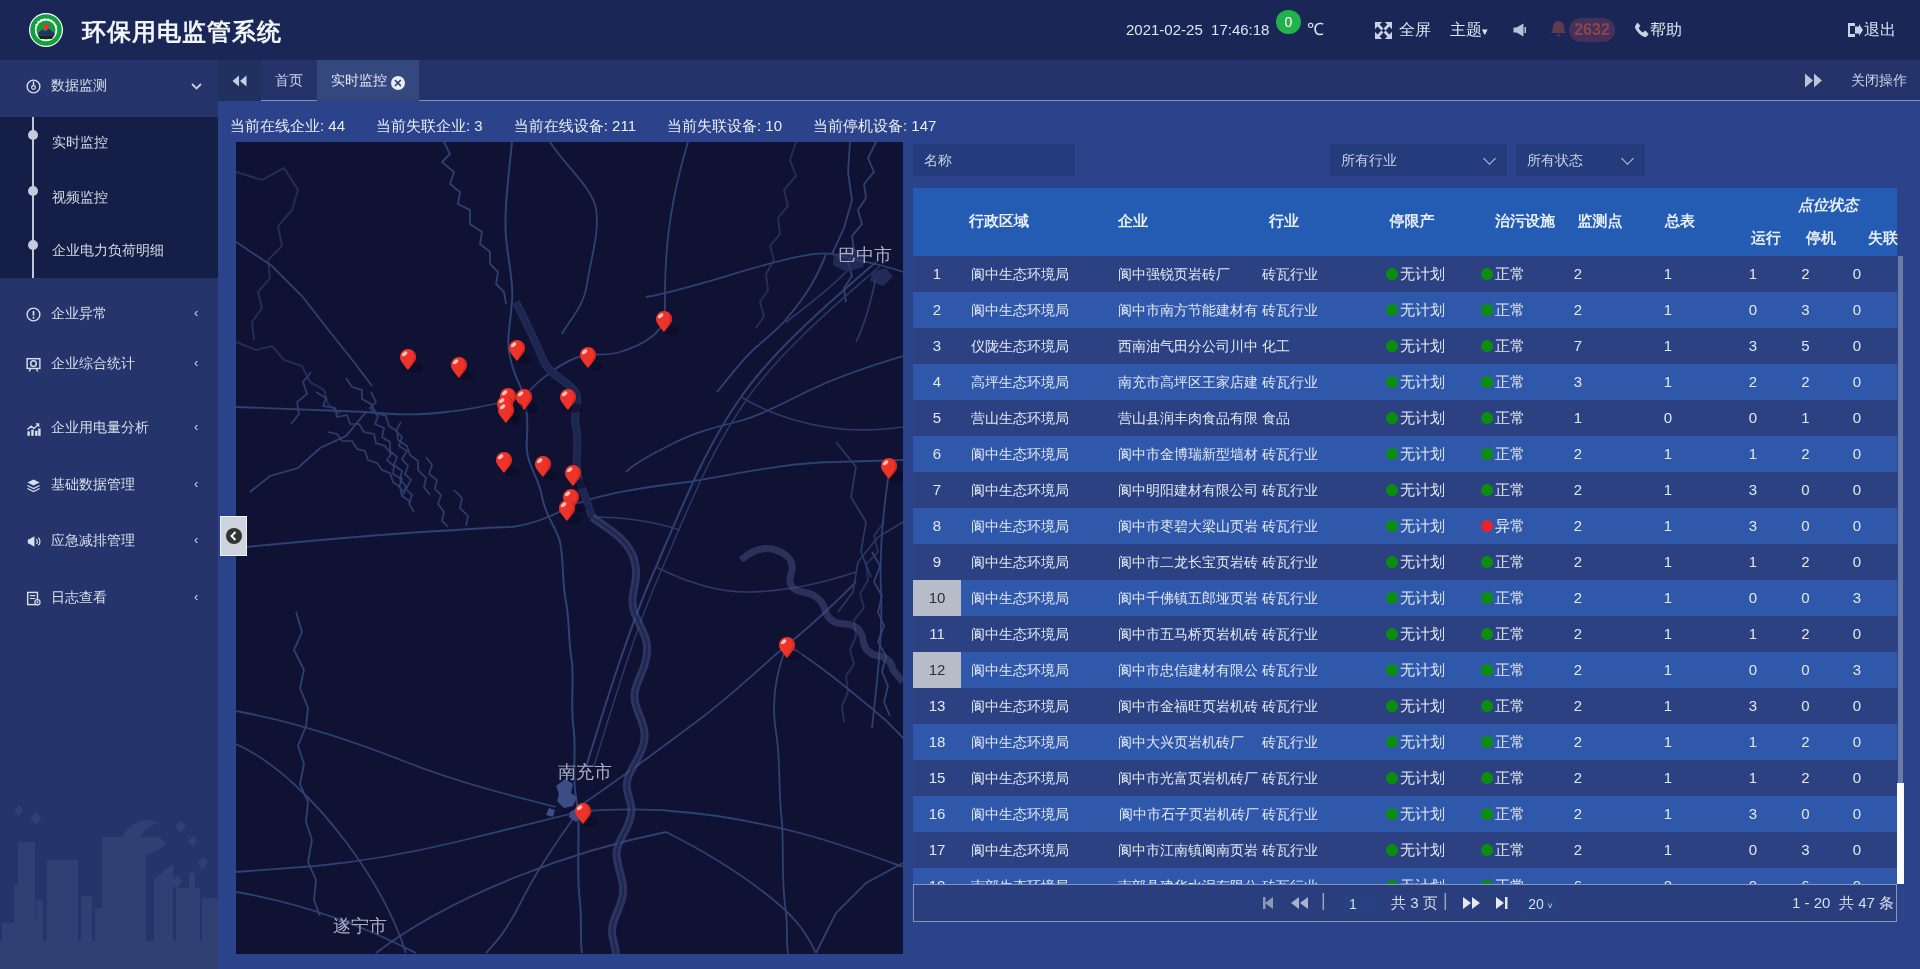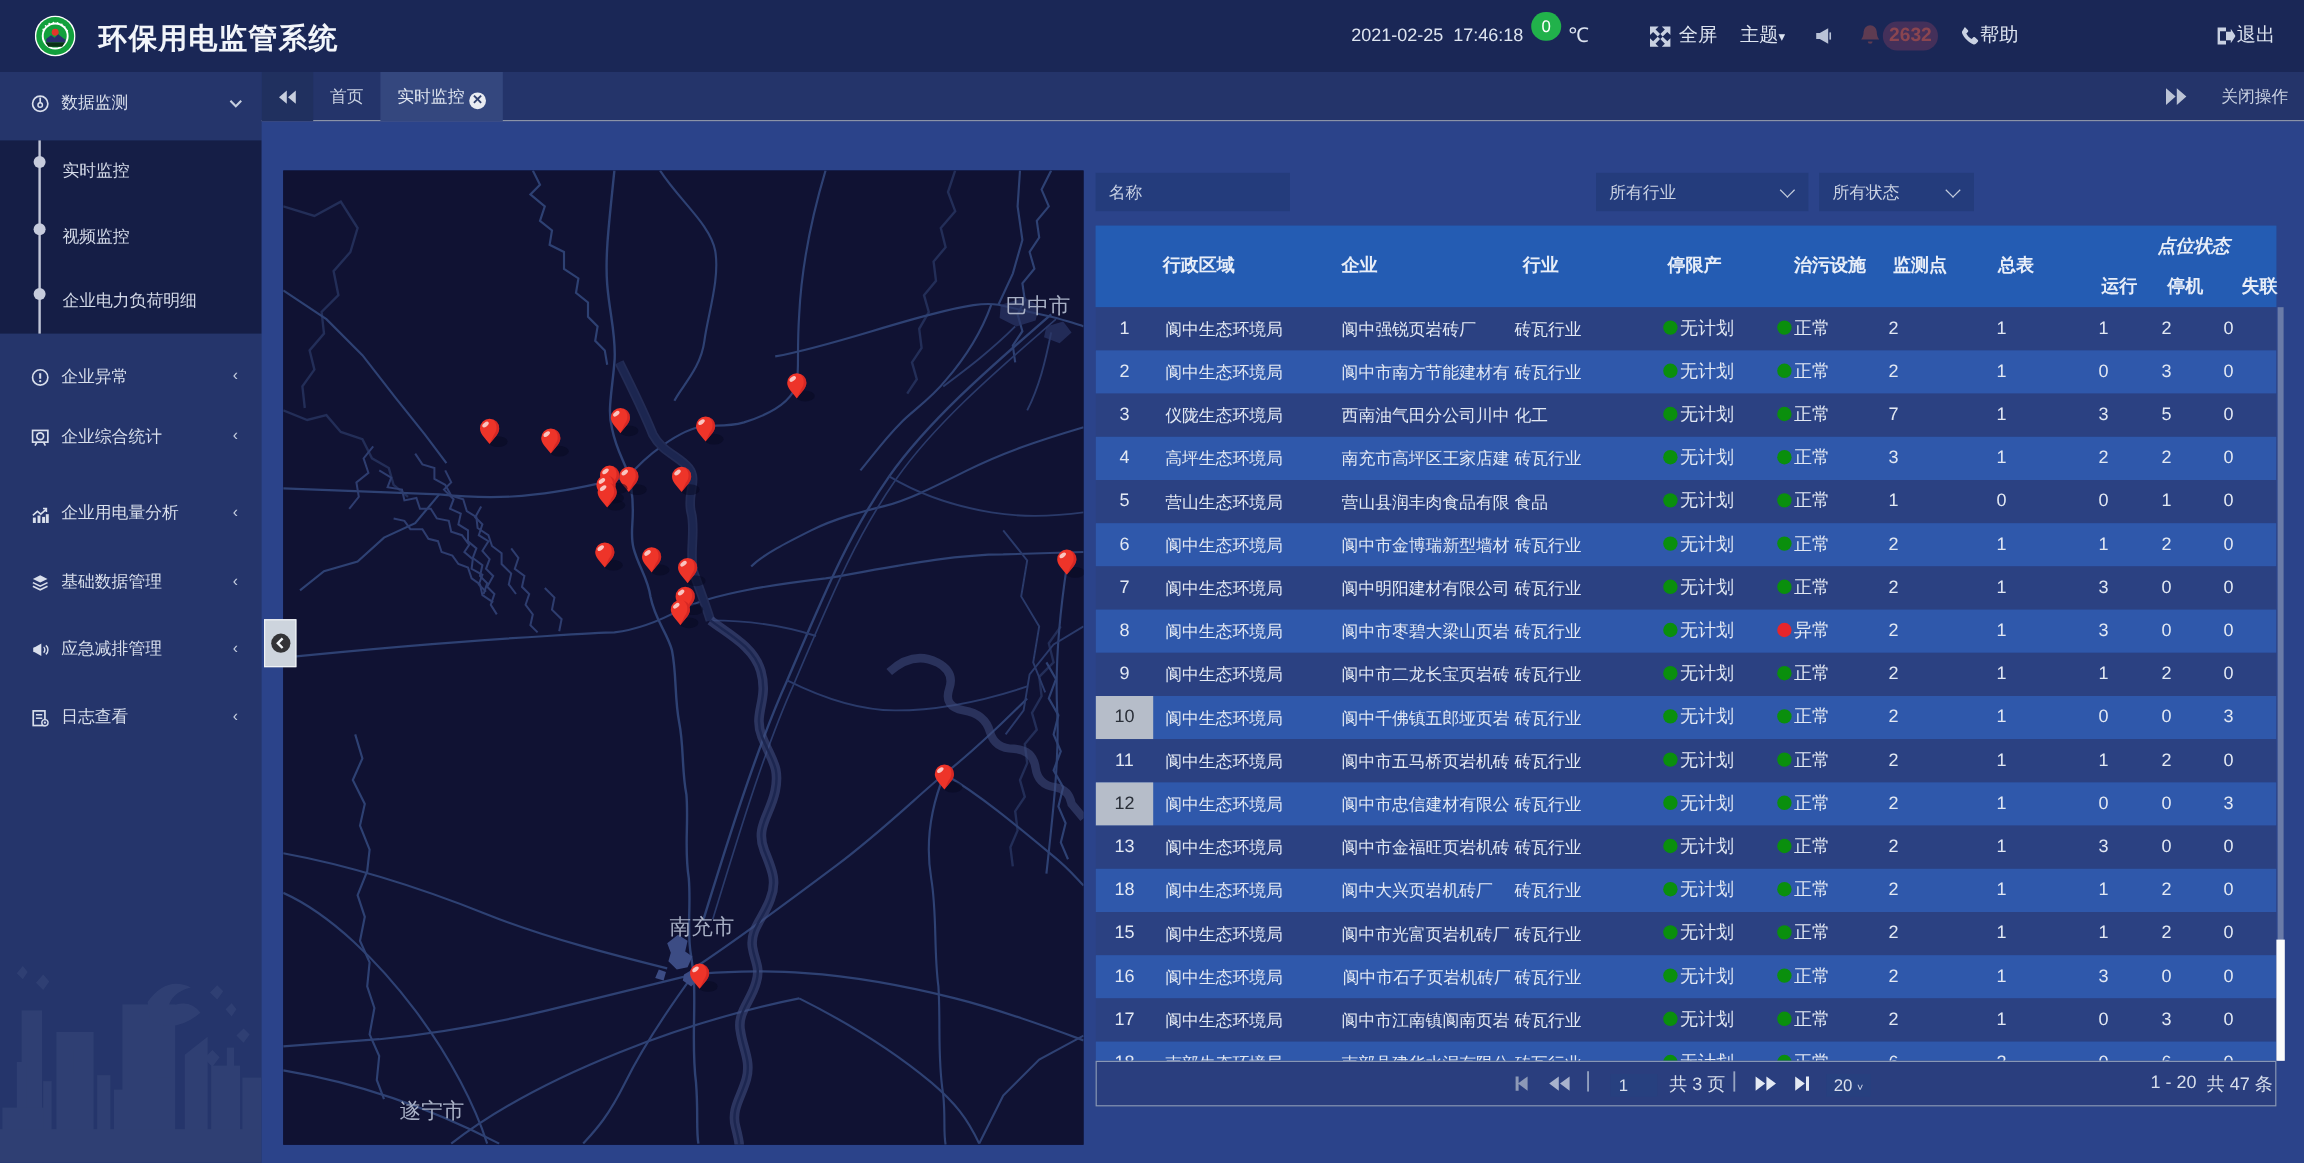--- a/index.html
+++ b/index.html
@@ -218,20 +218,23 @@
       </svg></div>
   <div class="tab" style="left:43px; width:56px;">首页</div>
   <div class="tab active" style="left:99px; width:102px;">实时监控 <span style="display:inline-block; width:14px; height:14px; border-radius:50%; background:#E9ECF2; color:#30406F; font-size:11px; line-height:14px; vertical-align:-2px; font-weight:bold;">✕</span></div>
   <div class="tab" style="right:93px; width:26px;"><svg width="20" height="15" viewBox="0 0 20 15" style="margin-top:13px;">
         <path d="M1 .5 l8 7 -8 7z M10 .5 l8 7 -8 7z" fill="#BCC4D6"></path>
       </svg></div>
   <div class="tab" style="right:10px; width:62px;">关闭操作</div>
 </div>
 
 <div class="content">
+  <div class="stats">
+    <span>当前在线企业: 44</span><span>当前失联企业: 3</span><span>当前在线设备: 211</span><span>当前失联设备: 10</span><span>当前停机设备: 147</span>
+  </div>
 
   <div class="map" id="map">
   <svg width="667" height="812" viewBox="0 0 667 812">
     <defs>
       <g id="pin">
         <ellipse cx="7" cy="-2" rx="8" ry="4.5" fill="#05071F" opacity=".5"></ellipse>
         <path d="M0 0 C-4.8 -6 -8 -9 -8 -13 A8 8 0 1 1 8 -13 C8 -9 4.8 -6 0 0 Z" fill="#EE3429"></path>
         <path d="M0 0 C4.8 -6 8 -9 8 -13 A8 8 0 0 0 2.5 -20.6 C6.5 -17.5 7 -11.5 3.5 -7.5 Z" fill="#C21F20" opacity=".55"></path>
         <ellipse cx="-3.4" cy="-16.2" rx="3.1" ry="1.7" fill="#FCE8E6" opacity=".8" transform="rotate(-38 -3.4 -16.2)"></ellipse>
       </g>

